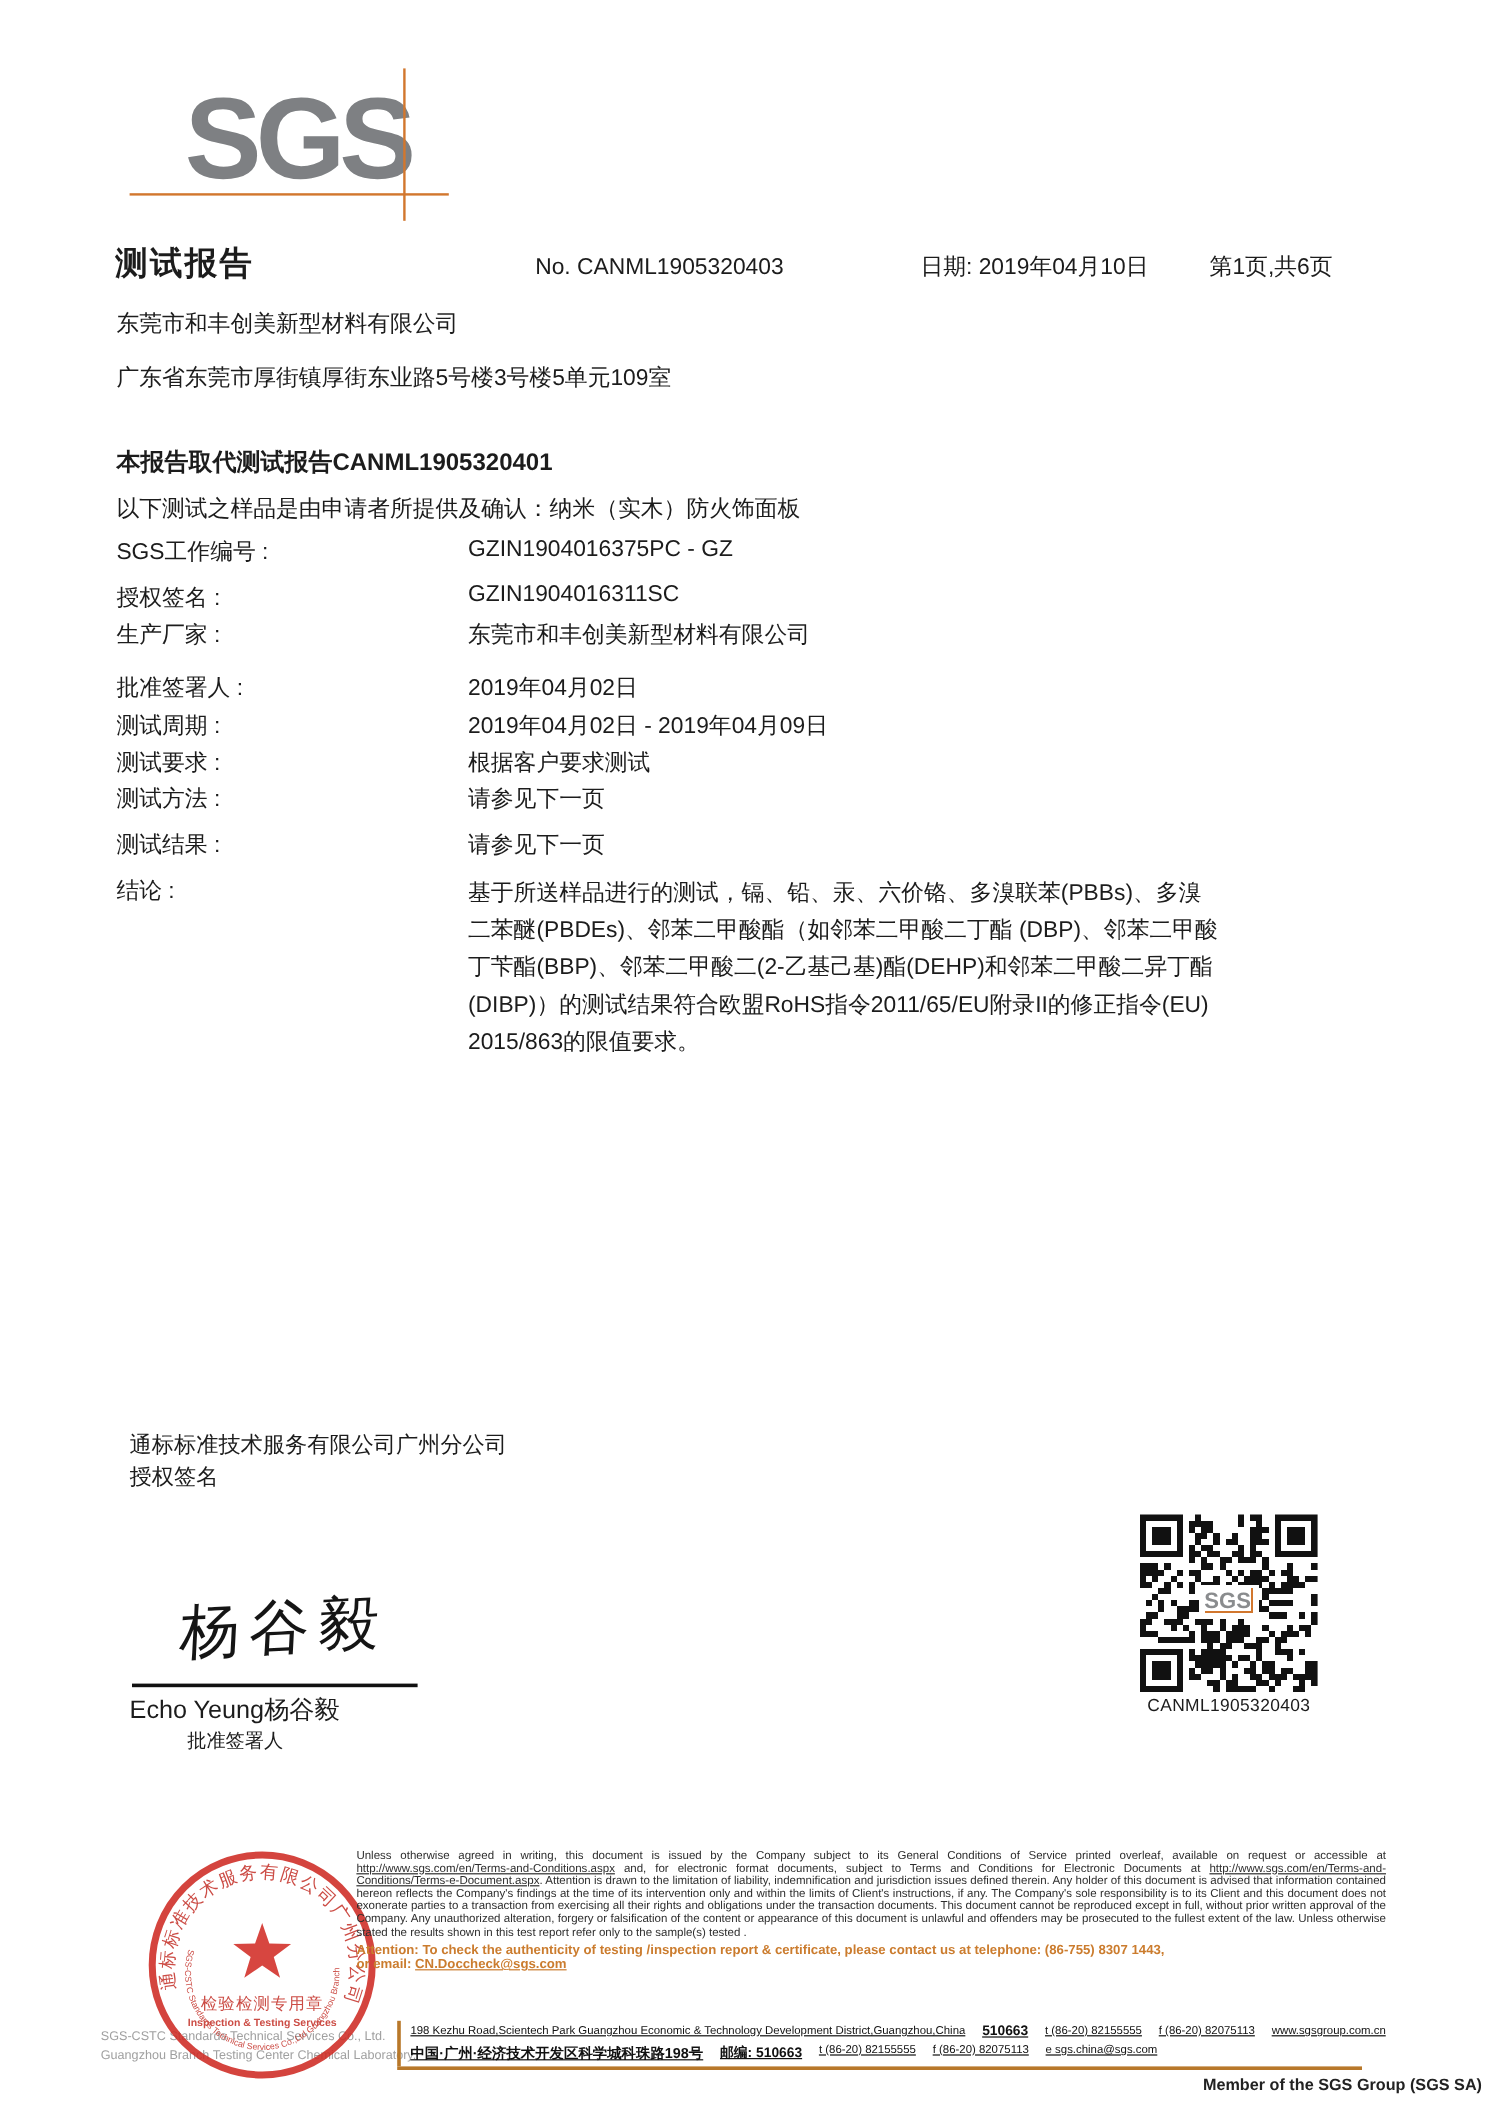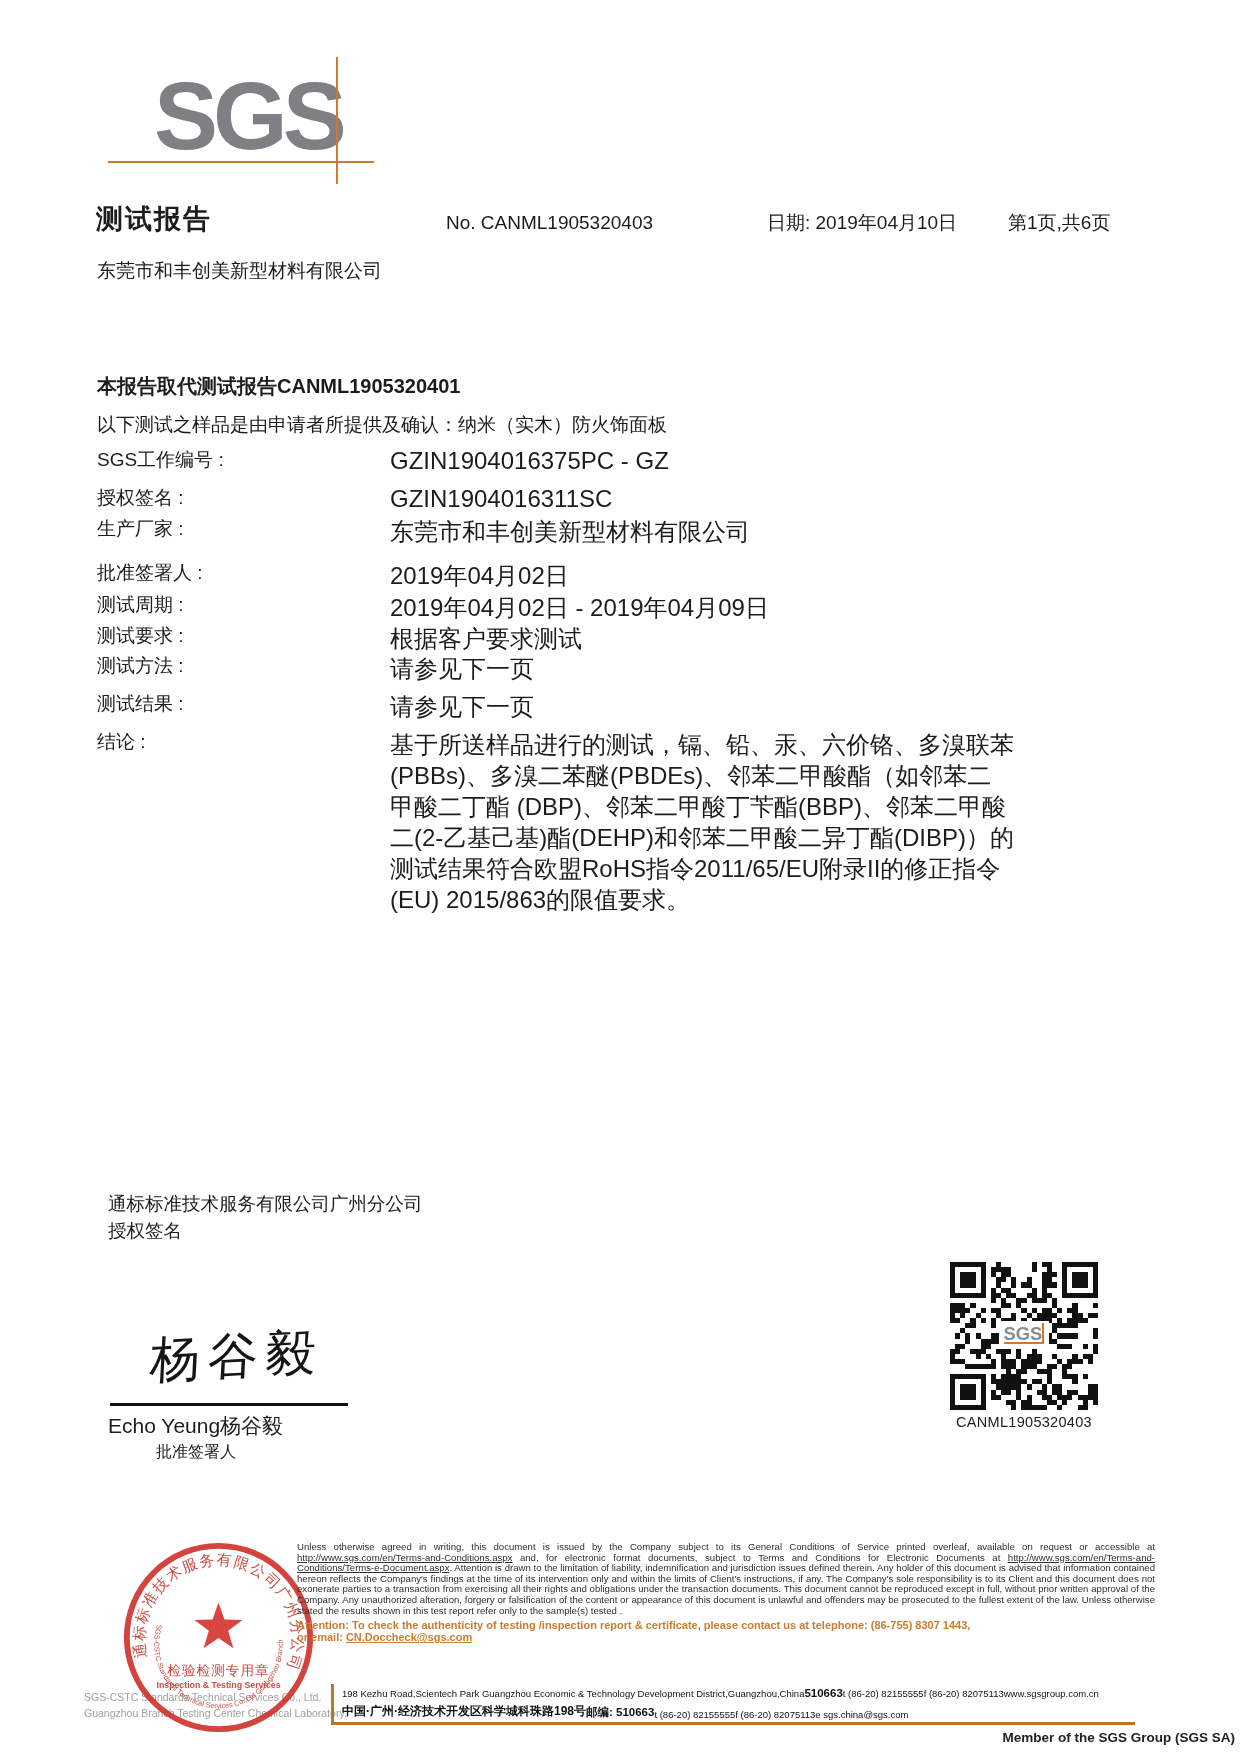--- a/index.html
+++ b/index.html
@@ -15,52 +15,53 @@
     font-family:"Liberation Sans","DejaVu Sans",sans-serif;color:var(--ink);overflow:hidden;
   }
   .t{position:absolute;white-space:nowrap;line-height:1.25;}
   .abs{position:absolute;}
   .logo-text{font-weight:700;font-size:96px;line-height:.95;letter-spacing:-5px;color:var(--logo-gray);}
   .h-title{font-size:27px;font-weight:700;letter-spacing:2px;}
   .h-meta{font-size:19px;}
   .body-text{font-size:19px;}
   .bold-notice{font-size:20px;font-weight:700;}
   .field-label{position:absolute;left:0;top:0;font-size:19px;white-space:nowrap;}
-  .field-value{position:absolute;left:293px;top:0;font-size:24px;white-space:nowrap;}
+  .field-value{position:absolute;left:293px;top:0;font-size:19px;white-space:nowrap;}
   .field-value.para{white-space:normal;width:625px;line-height:31px;}
   .sig-hand{font-size:50px;letter-spacing:8px;color:#151515;transform:rotate(-3deg) skewX(-6deg);font-weight:400;}
   .qr-caption{font-size:14.5px;letter-spacing:.3px;text-align:center;}
   .foot-gray{font-size:10.5px;color:#a0a0a0;line-height:1.45;}
   .disclaimer{
     font-size:9.6px;line-height:10.6px;text-align:justify;color:#2e2e2e;
   }
   .disclaimer .u{text-decoration:underline;}
   .attention{font-size:11px;line-height:12px;font-weight:700;color:#cb7c2e;margin-top:3px;}
   .attention .u{text-decoration:underline;}
-  .addr-row{display:flex;align-items:flex-end;font-size:9.5px;color:#111;white-space:nowrap;}
+  .addr-row{display:flex;align-items:flex-start;gap:14px;font-size:9.5px;color:#111;white-space:nowrap;text-decoration:underline;}
   .addr-row .big{font-size:11.5px;font-weight:700;}
   .addr-row .cn{font-size:12px;font-weight:700;}
   .member{font-size:13.5px;font-weight:700;color:#222;}
   svg text{font-family:"Liberation Sans","DejaVu Sans",sans-serif;}
 </style>
 </head>
 <body>
 
 <div class="page">
 
   <div class="t logo-text" style="left:154px;top:70px;">SGS</div>
   <div class="abs" style="left:108px;top:161px;width:266px;height:2px;background:var(--orange);"></div>
   <div class="abs" style="left:336px;top:57px;width:2px;height:127px;background:var(--orange);"></div>
 
   <div class="t h-title" style="left:96px;top:203px;">测试报告</div>
   <div class="t h-meta" style="left:446px;top:211px;">No. CANML1905320403</div>
   <div class="t h-meta" style="left:767px;top:211px;">日期: 2019年04月10日</div>
   <div class="t h-meta" style="left:1008px;top:211px;">第1页,共6页</div>
 
   <div class="t body-text" style="left:97px;top:259px;">东莞市和丰创美新型材料有限公司</div>
+  <div class="t body-text" style="left:97px;top:304px;">广东省东莞市厚街镇厚街东业路5号楼3号楼5单元109室</div>
 
   <div class="t bold-notice" style="left:97px;top:374px;">本报告取代测试报告CANML1905320401</div>
   <div class="t body-text" style="left:97px;top:413px;">以下测试之样品是由申请者所提供及确认：纳米（实木）防火饰面板</div>
 
   <div class="abs" style="left:97px;top:447px;width:1050px;height:24px;">
     <span class="field-label">SGS工作编号 :</span>
     <span class="field-value">GZIN1904016375PC - GZ</span>
   </div>
   <div class="abs" style="left:97px;top:485px;width:1050px;height:24px;">
     <span class="field-label">授权签名 :</span>

